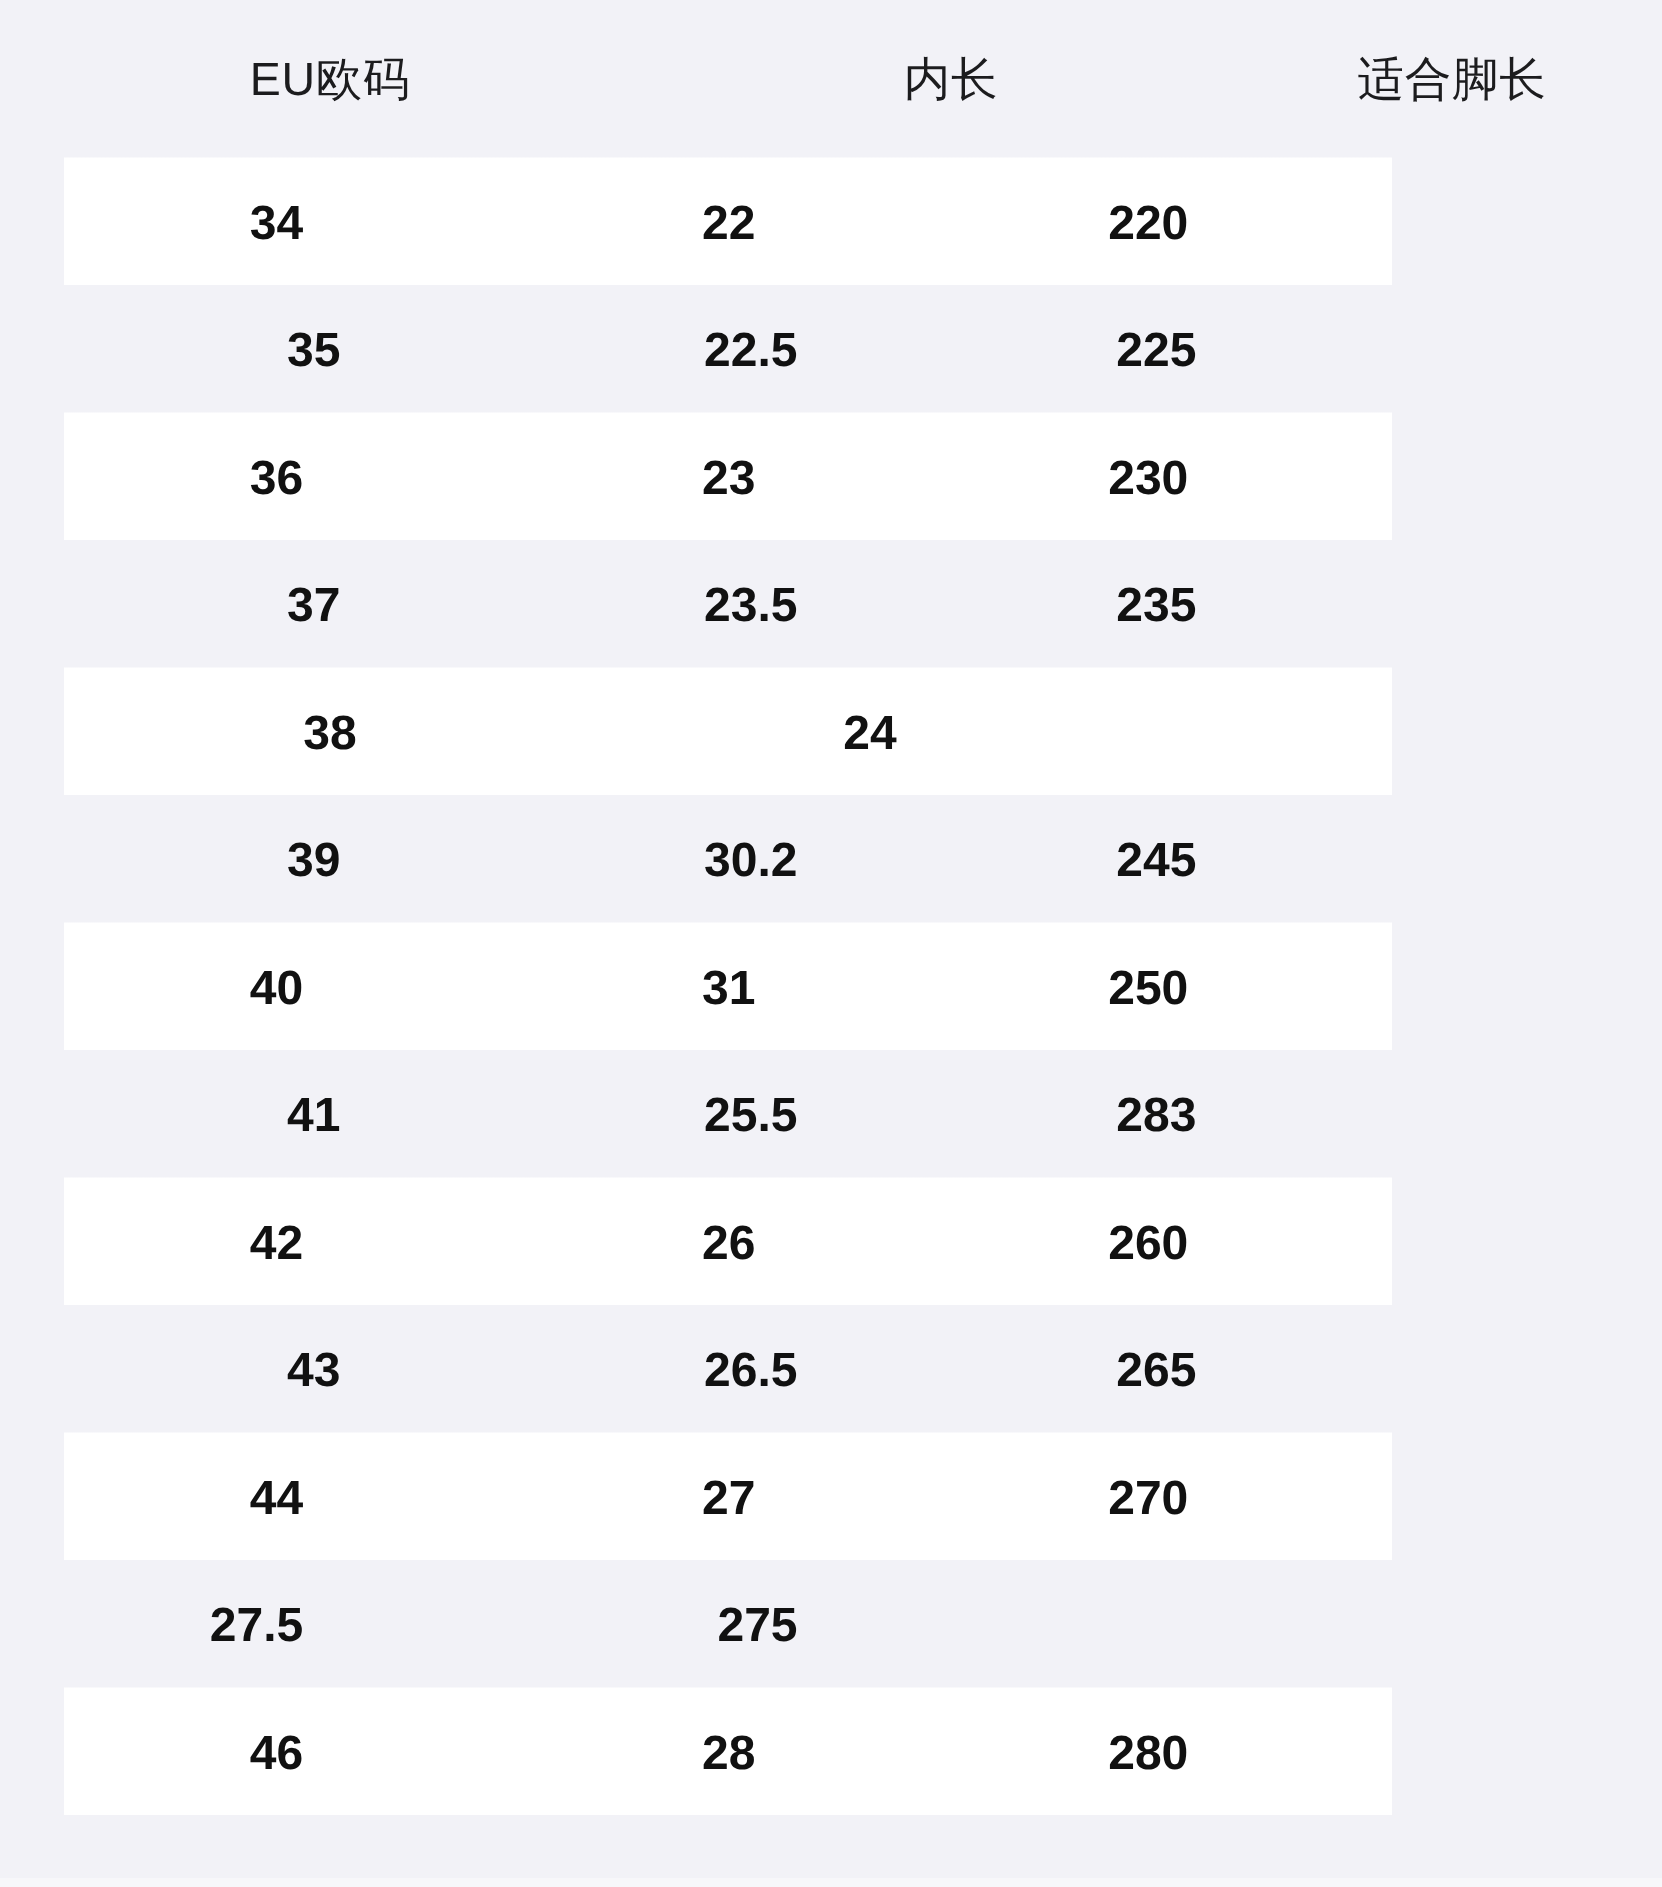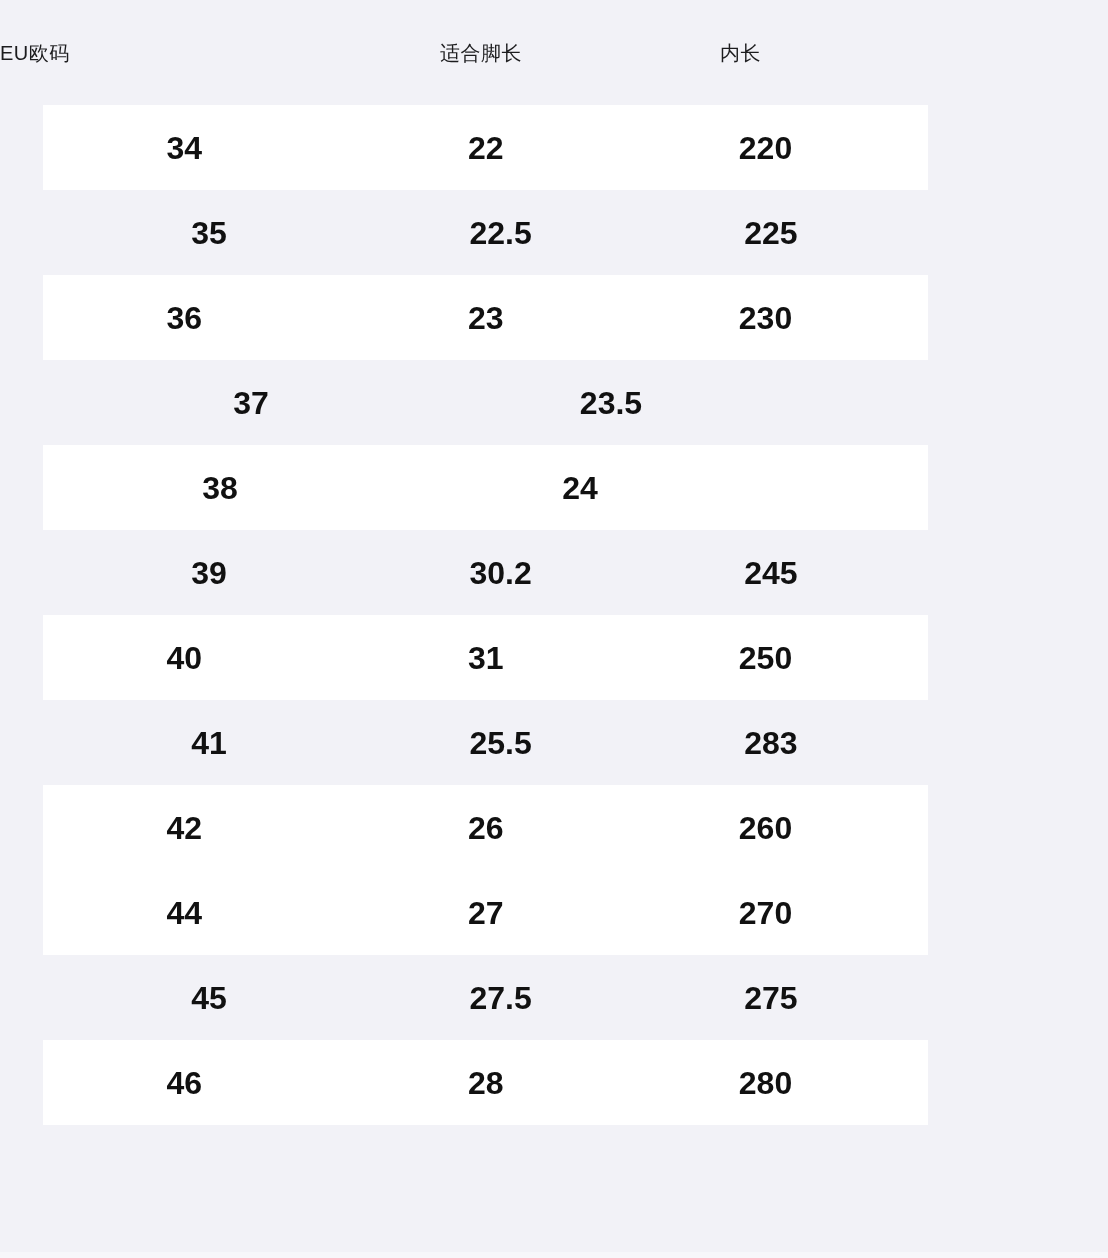--- a/index.html
+++ b/index.html
@@ -25,23 +25,23 @@
 
   
   .chart-header {
     display: flex;
     align-items: center;
     height: 105px;
     width: 1108px;
     background: #f2f2f7;
   }
   .chart-header .cell {
-    text-align: left;
+    text-align: center;
     color: #1c1c1e;
-    font-size: 20px;
+    font-size: 31px;
     font-weight: 400;
     letter-spacing: 0.5px;
     line-height: 1;
   }
 
   
   .col-1 { width: 440px; }
   .col-2 { width: 280px; }
   .col-3 { width: 388px; }
 
@@ -91,22 +91,22 @@
     background: #f7f7fa;
   }
 </style>
 </head>
 <body>
 
 <div class="size-chart">
 
   <div class="chart-header">
     <div class="cell col-1">EU欧码</div>
+    <div class="cell col-3">内长</div>
     <div class="cell col-2">适合脚长</div>
-    <div class="cell col-3">内长</div>
   </div>
 
   <div class="chart-body">
       <div class="chart-row row-white">
         <div class="cell col-1">34</div>
         <div class="cell col-2">22</div>
         <div class="cell col-3">220</div>
       </div>
       <div class="chart-row row-tint">
         <div class="cell col-1">35</div>
@@ -114,20 +114,21 @@
         <div class="cell col-3">225</div>
       </div>
       <div class="chart-row row-white">
         <div class="cell col-1">36</div>
         <div class="cell col-2">23</div>
         <div class="cell col-3">230</div>
       </div>
       <div class="chart-row row-tint">
         <div class="cell col-1">37</div>
         <div class="cell col-2">23.5</div>
+        <div class="cell col-3">235</div>
       </div>
       <div class="chart-row row-white">
         <div class="cell col-1">38</div>
         <div class="cell col-2">24</div>
       </div>
       <div class="chart-row row-tint">
         <div class="cell col-1">39</div>
         <div class="cell col-2">30.2</div>
         <div class="cell col-3">245</div>
       </div>
@@ -139,27 +140,31 @@
       <div class="chart-row row-tint">
         <div class="cell col-1">41</div>
         <div class="cell col-2">25.5</div>
         <div class="cell col-3">283</div>
       </div>
       <div class="chart-row row-white">
         <div class="cell col-1">42</div>
         <div class="cell col-2">26</div>
         <div class="cell col-3">260</div>
       </div>
+      <div class="chart-row row-tint">
+        <div class="cell col-1">43</div>
+        <div class="cell col-2">26.5</div>
+        <div class="cell col-3">265</div>
+      </div>
       <div class="chart-row row-white">
         <div class="cell col-1">44</div>
         <div class="cell col-2">27</div>
         <div class="cell col-3">270</div>
       </div>
       <div class="chart-row row-tint">
-        <div class="cell col-1">45</div>
         <div class="cell col-2">27.5</div>
         <div class="cell col-3">275</div>
       </div>
       <div class="chart-row row-white">
         <div class="cell col-1">46</div>
         <div class="cell col-2">28</div>
         <div class="cell col-3">280</div>
       </div>
     </div>
 

